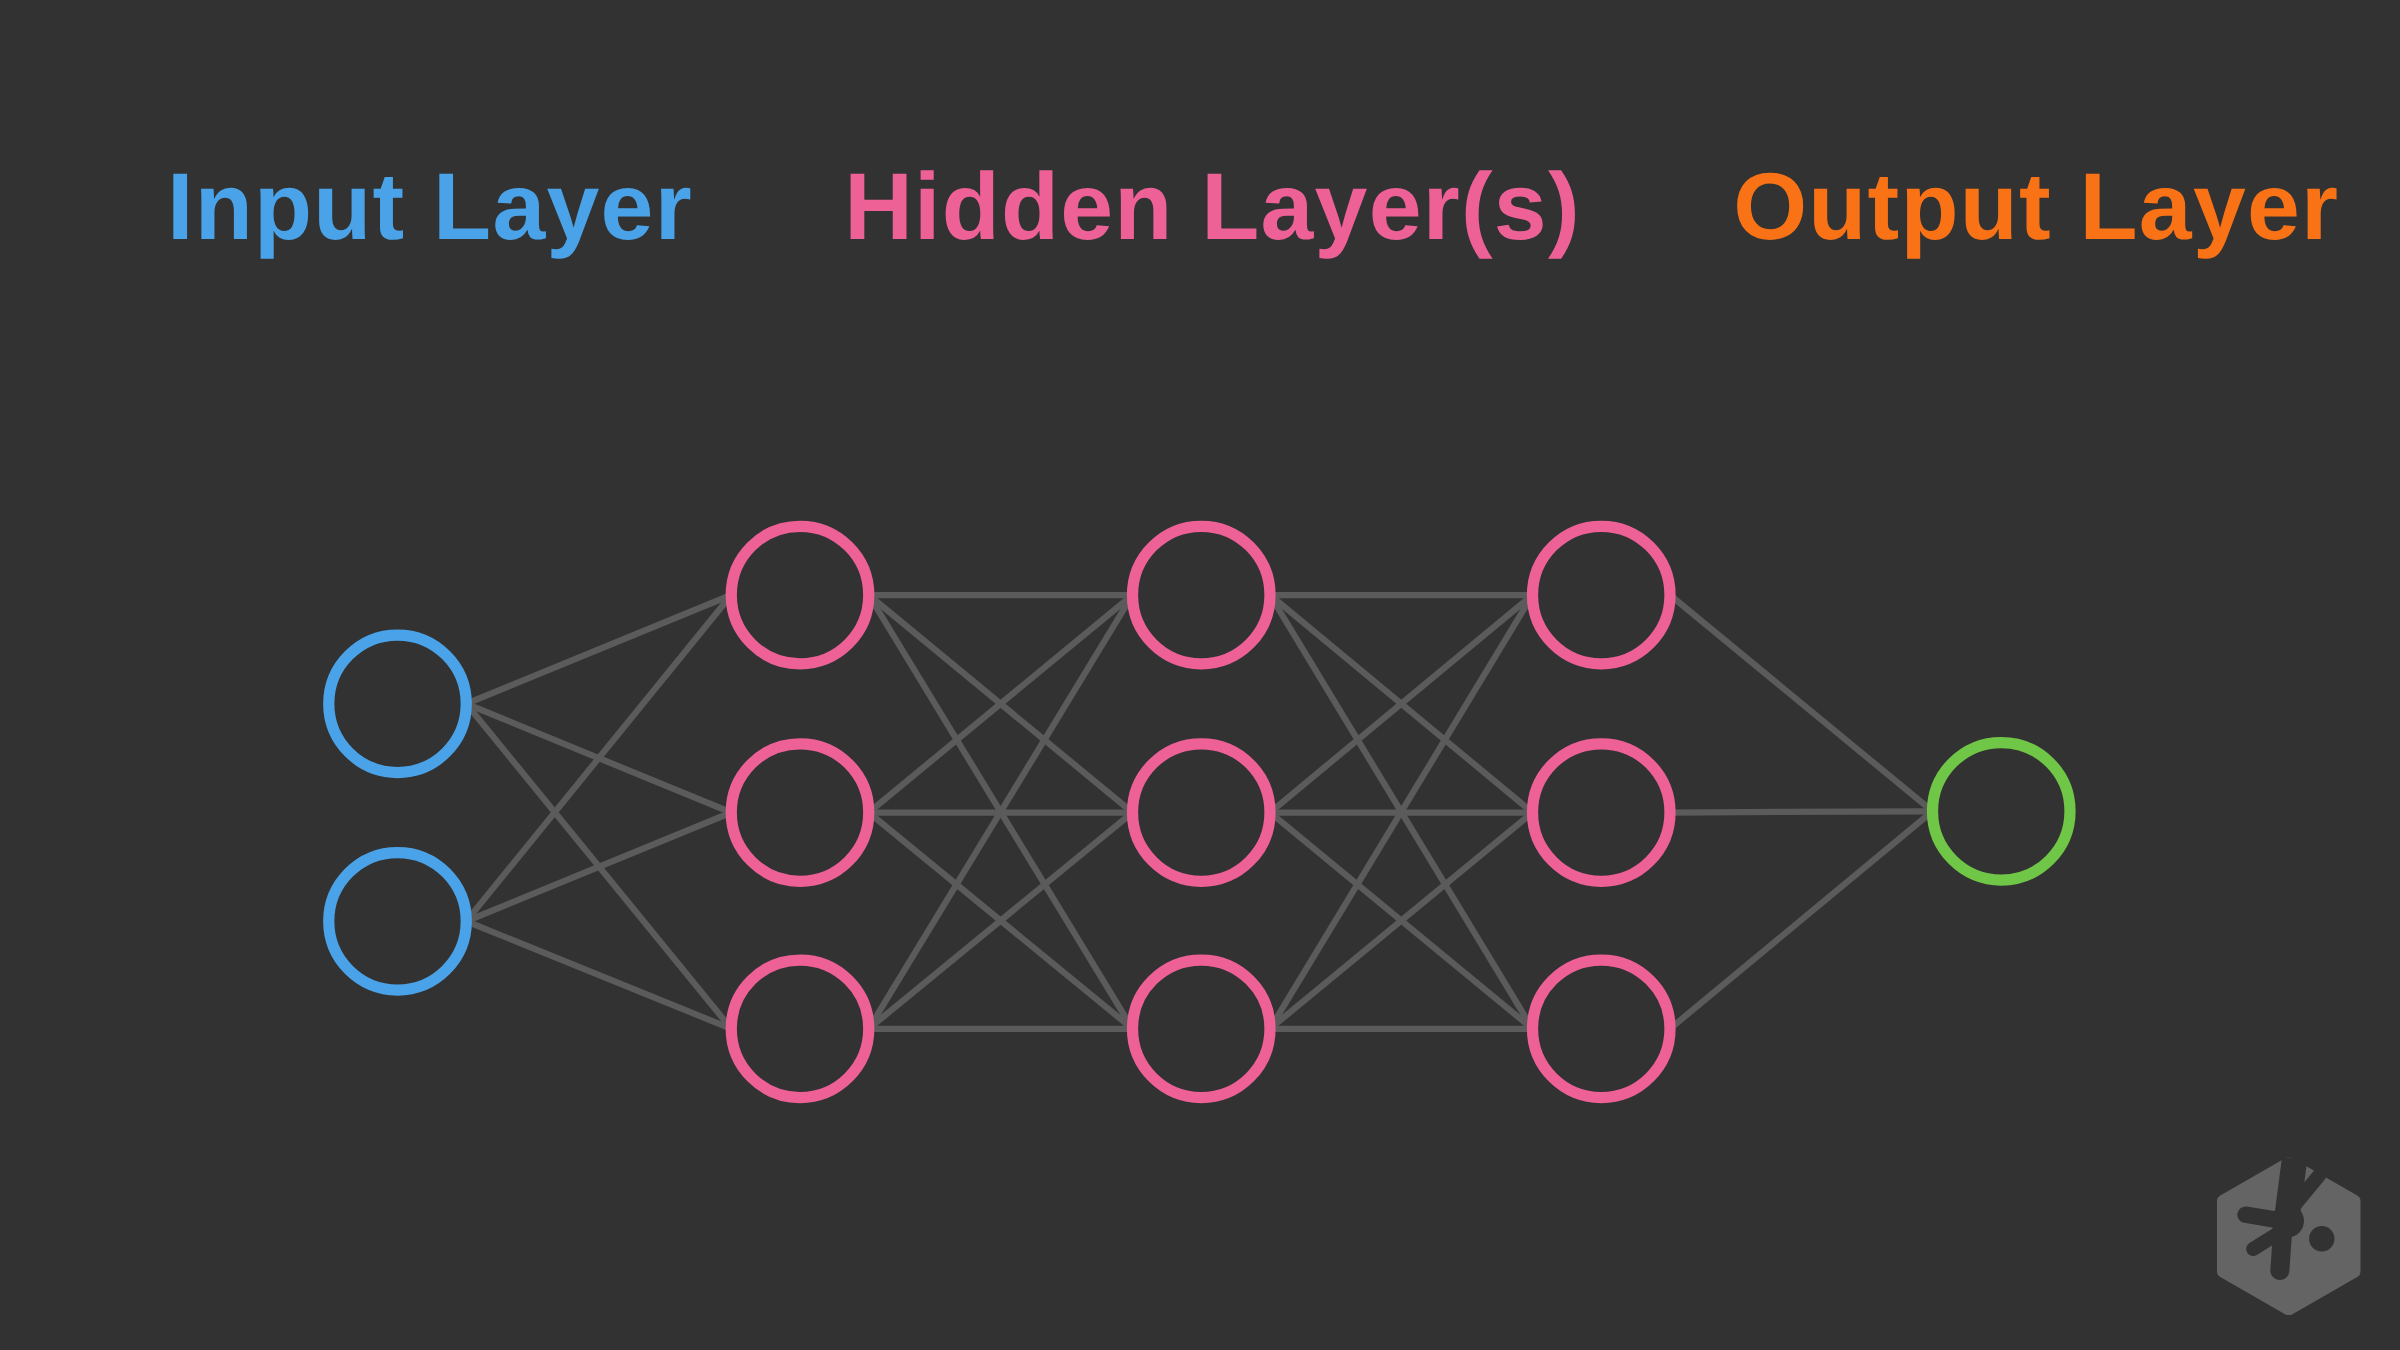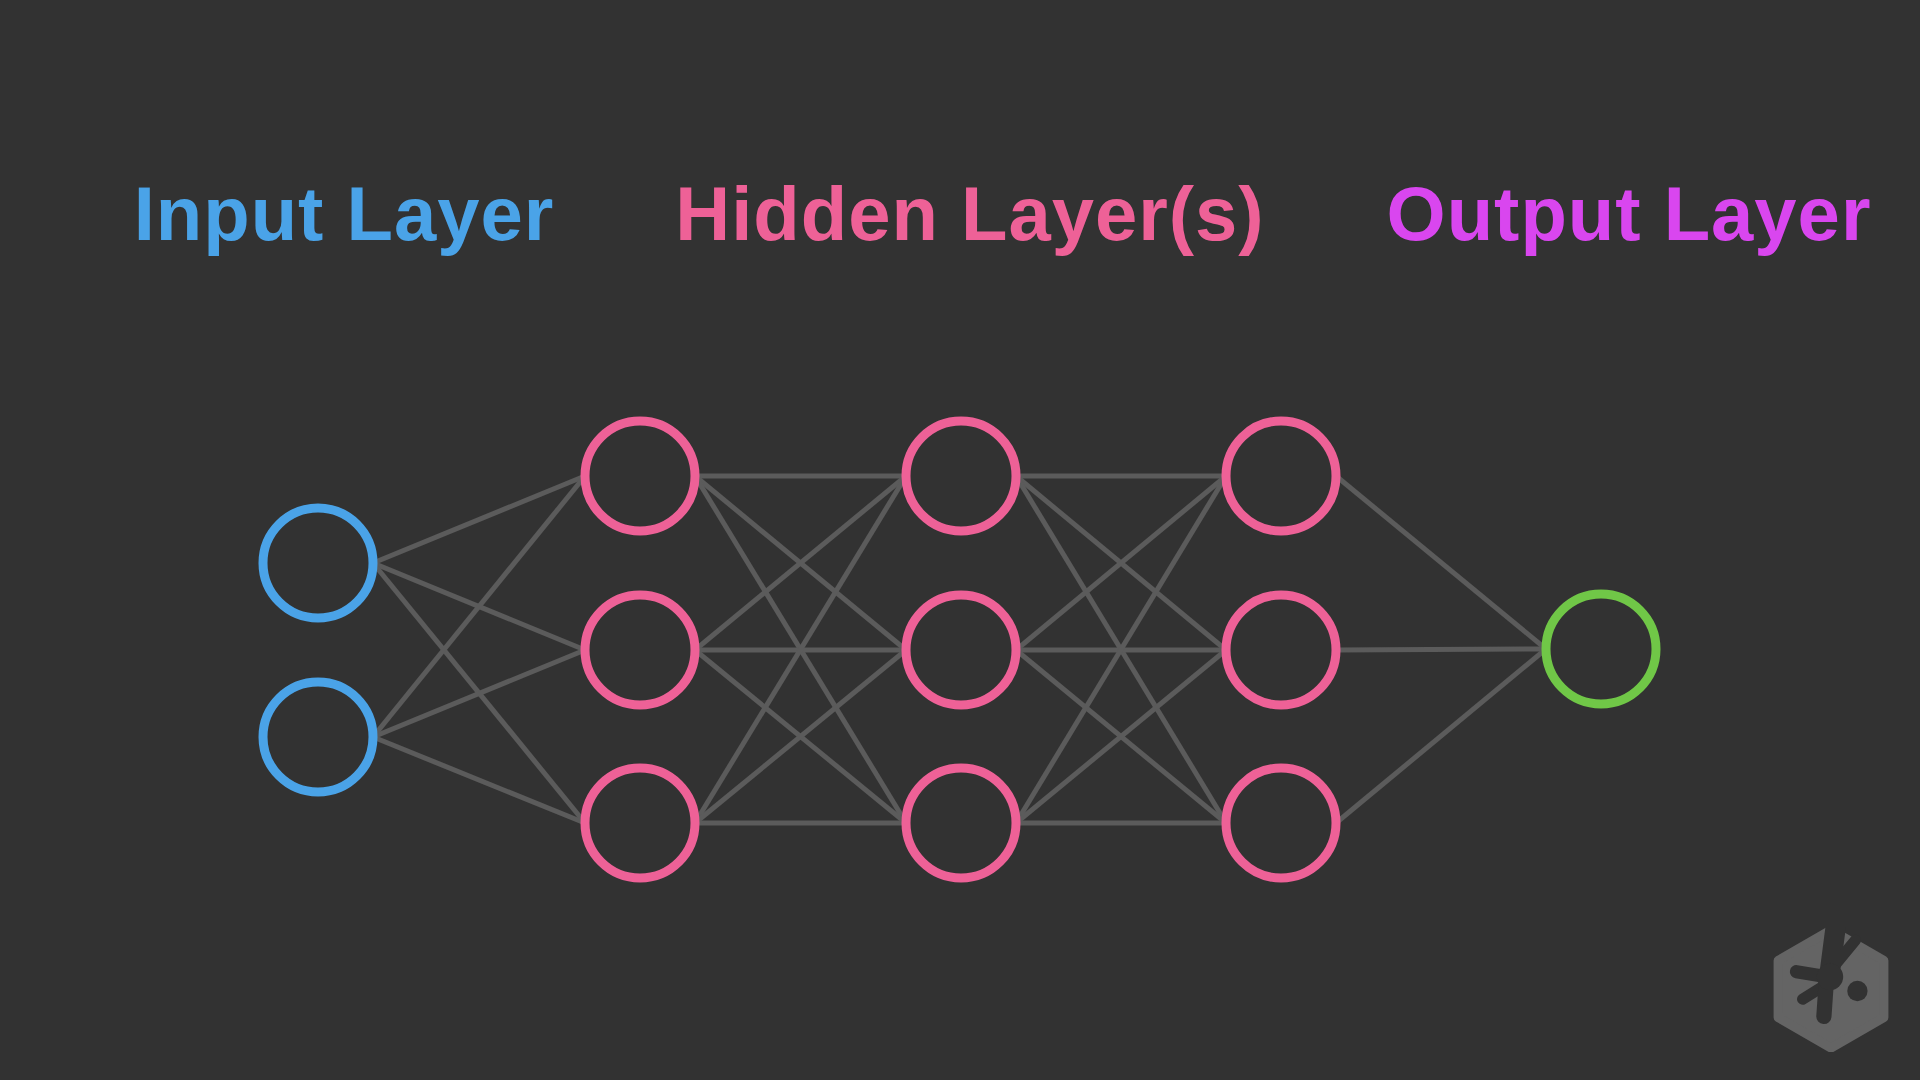--- a/index.html
+++ b/index.html
@@ -19,21 +19,20 @@
   .layer-label{
     position:absolute;
     top:128px;
     transform:translateX(-50%);
     font-size:76px;
     font-weight:700;
     line-height:1;
     letter-spacing:1px;
     white-space:nowrap;
     user-select:none;
-    margin-top:48px;
   }
   #network-svg{position:absolute;left:0;top:0;}
   #logo-svg{position:absolute;right:26px;bottom:28px;}
 </style>
 </head>
 <body style="background: rgb(50, 50, 50);">
 
 <div class="stage">
 
   <svg id="network-svg" width="1920" height="1080" viewBox="0 0 1920 1080">
@@ -75,21 +74,21 @@
       <circle cx="1281" cy="476" r="55" fill="none" stroke="#EE6197" stroke-width="9"></circle>
       <circle cx="1281" cy="650" r="55" fill="none" stroke="#EE6197" stroke-width="9"></circle>
       <circle cx="1281" cy="823" r="55" fill="none" stroke="#EE6197" stroke-width="9"></circle>
       <circle cx="1601" cy="649" r="55" fill="none" stroke="#70C747" stroke-width="9"></circle>
     </svg>
 
   <span class="layer-label" id="label-input" style="left: 344px; top: 128px; color: rgb(74, 163, 232);">Input Layer</span>
 
   <span class="layer-label" id="label-hidden" style="left: 970px; top: 128px; color: rgb(238, 97, 151); text-align: right;">Hidden Layer(s)</span>
 
-  <span class="layer-label" id="label-output" style="left: 1629px; top: 128px; color: #d946ef;">Output Layer</span>
+  <span class="layer-label" id="label-output" style="left: 1629px; top: 128px; color: #f97316;">Output Layer</span>
 
   <svg id="logo-svg" width="126" height="126" viewBox="0 0 124 124">
     <polygon points="62,4 114,34 114,90 62,120 10,90 10,34" fill="var(--logo)" stroke="var(--logo)" stroke-width="9" stroke-linejoin="round"></polygon>
     <g stroke="var(--bg)" fill="none" stroke-linecap="round">
       <path d="M 67,-2 L 61,44" stroke-width="20"></path>
       <path d="M 86,14 L 67,37" stroke-width="11"></path>
       <path d="M 58,50 L 28,45" stroke-width="13"></path>
       <path d="M 58,57 L 34,72" stroke-width="11"></path>
       <path d="M 57,60 L 55,89" stroke-width="15"></path>
     </g>

